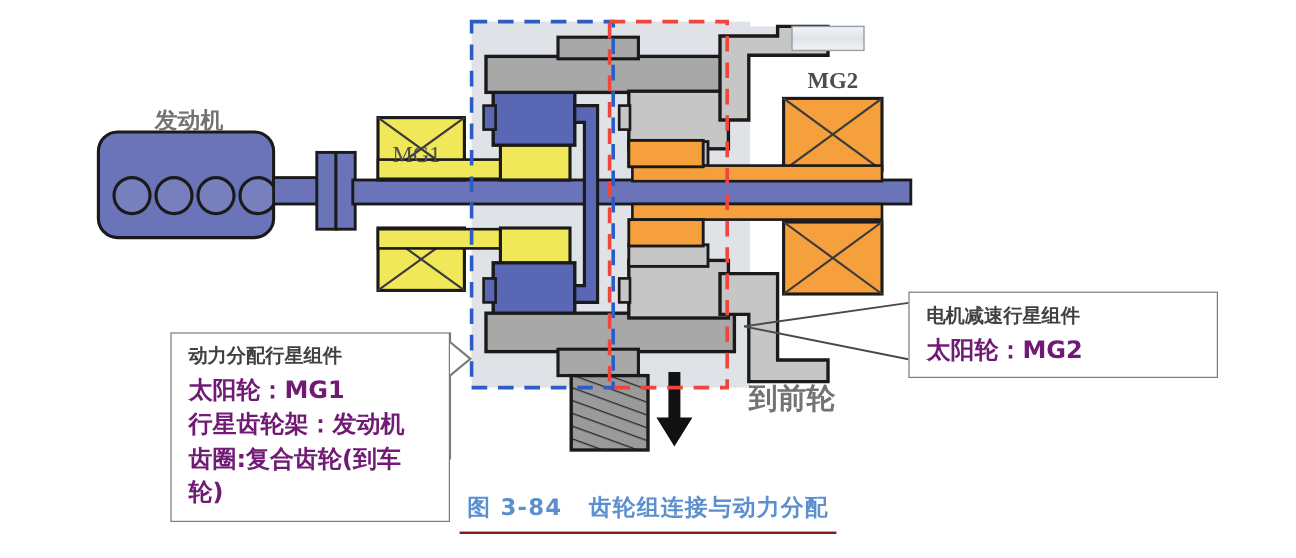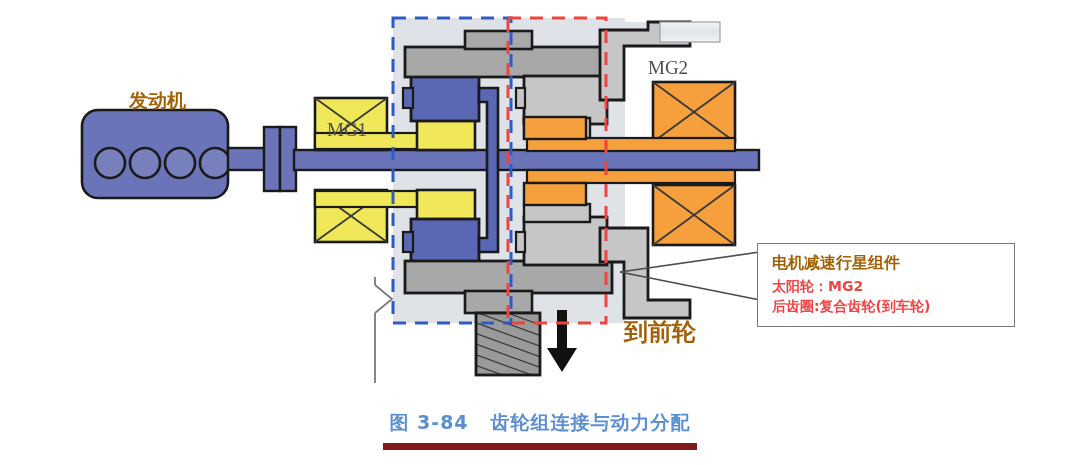--- a/index.html
+++ b/index.html
@@ -3,33 +3,33 @@
 <meta charset="utf-8">
 <style>
   html,body{margin:0;padding:0;background:#ffffff;}
   body{width:1080px;height:465px;overflow:hidden;
        font-family:"Liberation Serif",serif;}
   #root{position:relative;width:1080px;height:465px;background:#fff;}
   svg#diagram{position:absolute;left:0;top:0;width:1080px;height:465px;}
 
   .lbl{position:absolute;white-space:nowrap;color:#4a4a4a;}
   .lbl-mg{font-family:"Liberation Serif",serif;font-size:19px;color:#4d4d4d;}
-  .lbl-cn{font-family:"DejaVu Sans",sans-serif;font-size:19px;font-weight:700;color:#a16207;}
+  .lbl-cn{font-family:"DejaVu Sans",sans-serif;font-size:19px;font-weight:700;color:#737373;}
 
   .callout{position:absolute;box-sizing:border-box;background:#fff;
            border:1.6px solid #7a7a7a;padding:7px 12px 9px 14px;}
   .callout .title{font-family:"DejaVu Sans",sans-serif;font-size:16px;
-           font-weight:700;color:#a16207;line-height:1.5;margin-bottom:2px;}
-  .callout .row{font-family:"DejaVu Sans",sans-serif;font-size:14px;
-           font-weight:700;color:#ef4444;line-height:1.42;}
+           font-weight:700;color:#404040;line-height:1.5;margin-bottom:2px;}
+  .callout .row{font-family:"DejaVu Sans",sans-serif;font-size:20px;
+           font-weight:700;color:#701a75;line-height:1.42;}
 
   #caption{position:absolute;left:0;top:410px;width:1080px;text-align:center;}
   #caption .ctext{display:inline-block;font-family:"DejaVu Sans",sans-serif;
            font-size:19px;font-weight:700;color:#5b8fd0;letter-spacing:1px;
-           padding:0 6px 7px 6px;border-bottom:7px solid #7f1d1d;}
+           padding:0 6px 7px 6px;border-bottom:2px solid #7f1d1d;}
   #caption .cnum{margin-right:22px;}
 </style>
 </head>
 <body>
 
 <div id="root">
 
   <svg id="diagram" viewBox="0 0 1080 465">
     <defs>
       <pattern id="hatch" width="10" height="10" patternUnits="userSpaceOnUse" patternTransform="rotate(20)">
@@ -183,27 +183,32 @@
       <path d="M375 313 L375 383" fill="none" stroke="#7a7a7a" stroke-width="1.8"></path>
     </g>
     <g>
       <path d="M620 272 L760 252" fill="none" stroke="#4a4a4a" stroke-width="1.6"></path>
       <path d="M620 272 L760 300" fill="none" stroke="#4a4a4a" stroke-width="1.6"></path>
     </g>
   </svg>
 
   <div class="lbl lbl-cn" style="left:129px;top:88px;">发动机</div>
   <div class="lbl lbl-mg" style="left:327px;top:74px;margin-top:45px;">MG1</div>
-  <div class="lbl lbl-mg" style="left:648px;top:57px;">MG2</div>
+  <div class="lbl lbl-mg" style="left:673px;top:57px;font-weight:bold;">MG2</div>
   <div class="lbl lbl-cn" style="left:624px;top:316px;font-size:24px;">到前轮</div>
 
+  <div class="callout" style="left:142px;top:277px;width:233px;">
+    <div class="title">动力分配行星组件</div>
+    <div class="row">太阳轮：MG1</div>
+    <div class="row">行星齿轮架：发动机</div>
+    <div class="row">齿圈:复合齿轮(到车轮)</div>
+  </div>
 
   <div class="callout" style="left:757px;top:243px;width:258px;">
     <div class="title">电机减速行星组件</div>
     <div class="row">太阳轮：MG2</div>
-    <div class="row">后齿圈:复合齿轮(到车轮)</div>
   </div>
 
   <div id="caption">
     <span class="ctext"><span class="cnum">图 3-84</span><span>齿轮组连接与动力分配</span></span>
   </div>
 
 </div>
 
 </body></html>

